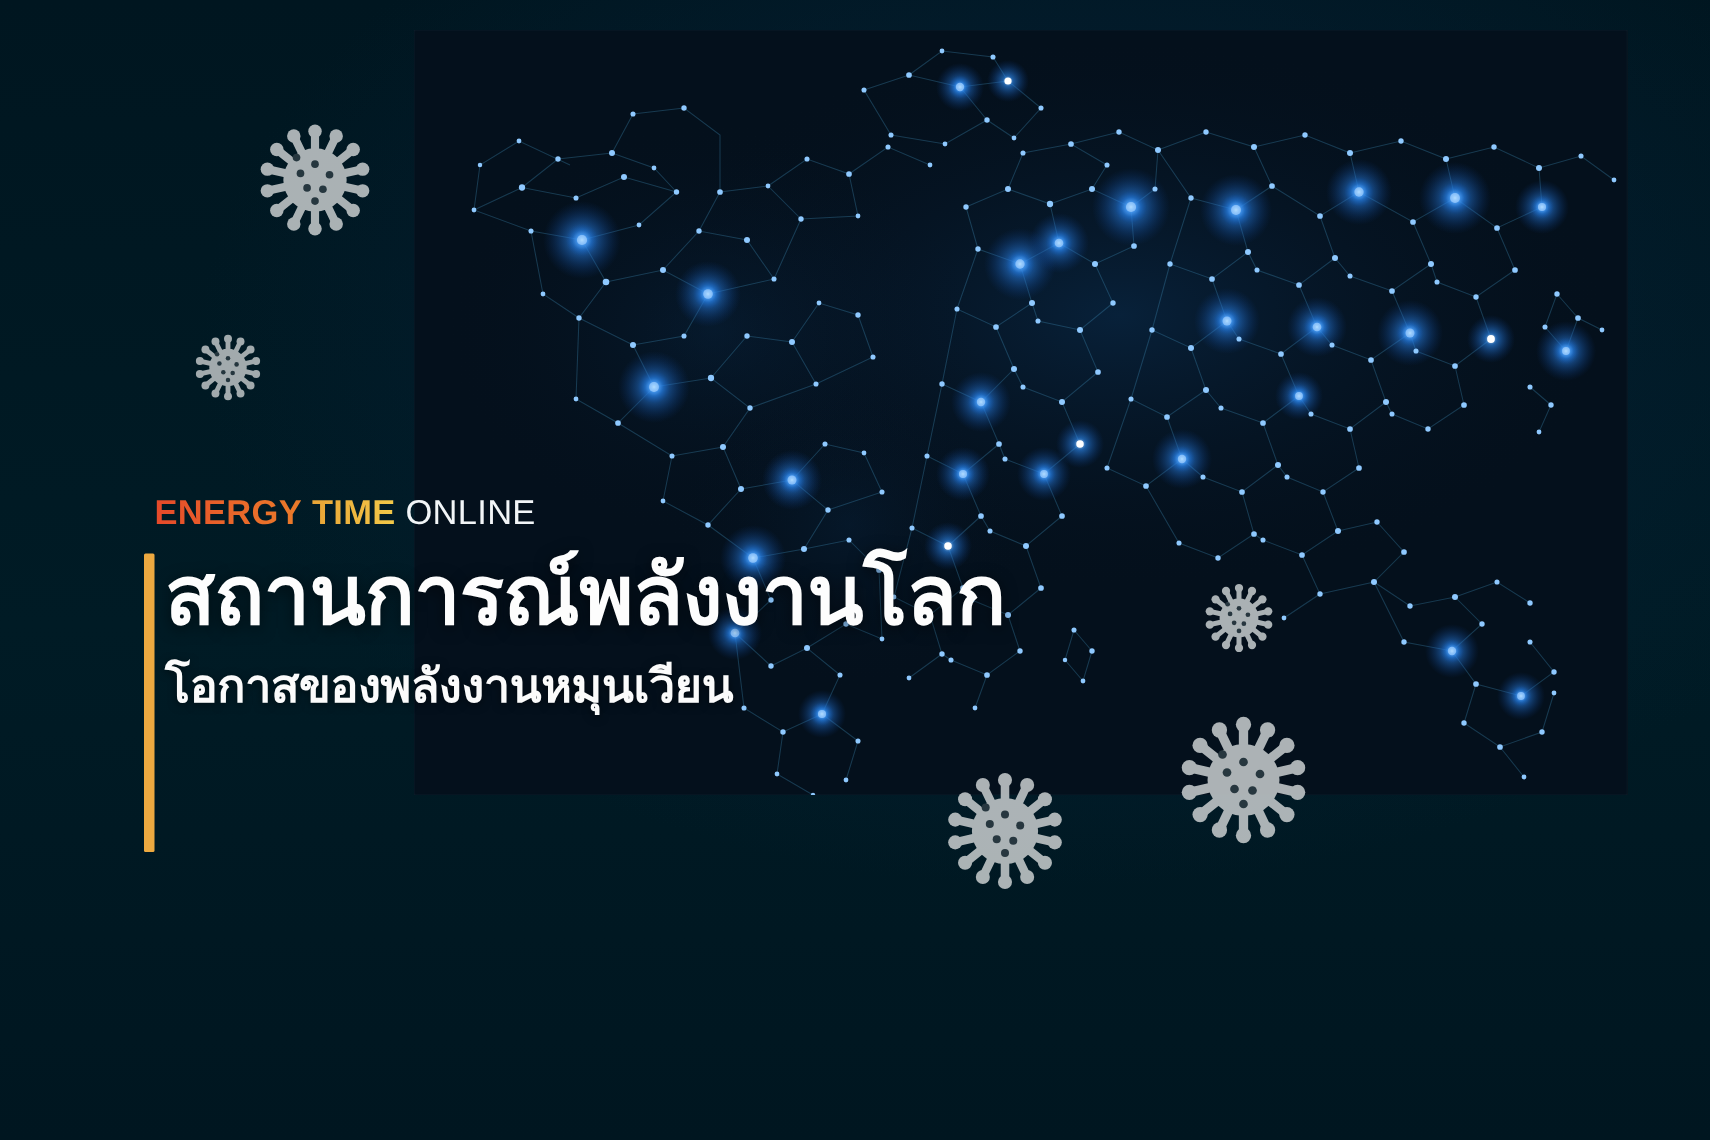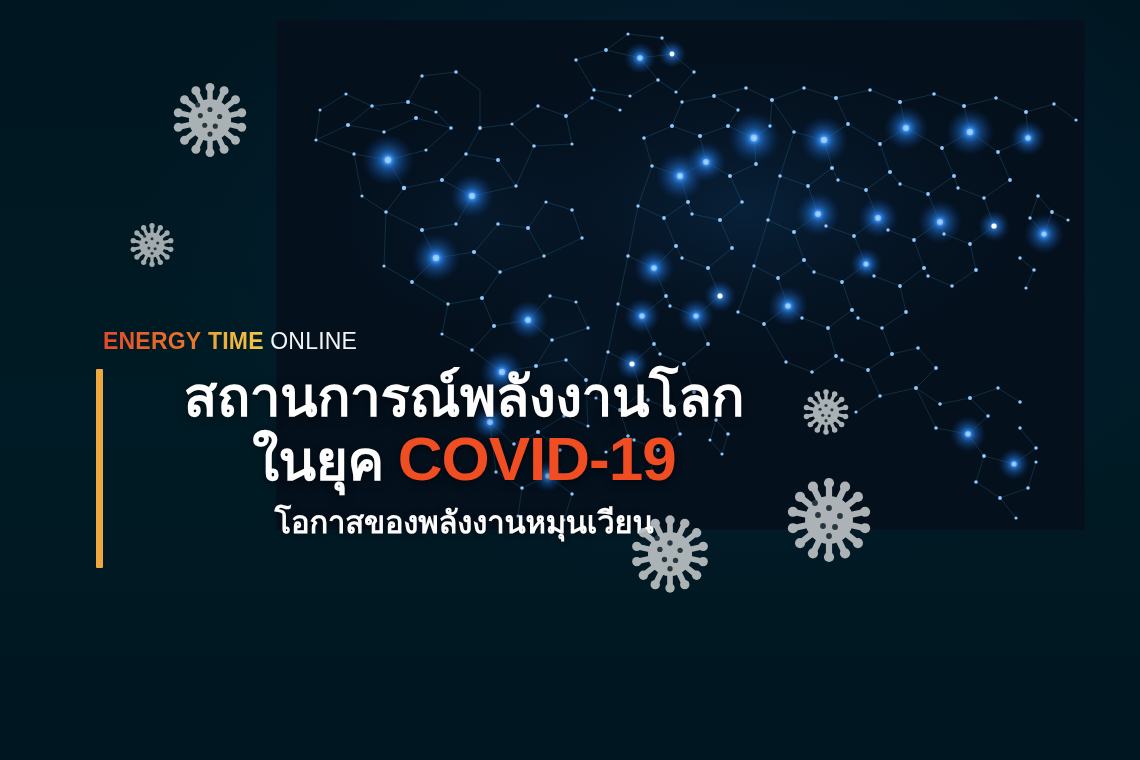--- a/index.html
+++ b/index.html
@@ -67,22 +67,21 @@
   }
   .kicker .w-time{
     background:linear-gradient(90deg,#e9a436 0%,#f3c949 100%);
     -webkit-background-clip:text; background-clip:text;
     -webkit-text-fill-color:transparent; color:#eeb33c;
   }
   .kicker .w-online{ color:#f2f5f7; font-weight:400; }
 
   .headline-wrap {
     position:relative;
-    padding-left:36px;
-    text-align:center;
+    padding-left:14px;
   }
   .accent-bar {
     position:absolute;
     left:0; top:0;
     width:7px; height:199px;
     background:#eda940;
     border-radius:1px;
   }
 
   .title-line {
@@ -555,23 +554,20 @@
 
     <div class="kicker">
       <span class="w-energy">ENERGY</span><span>&nbsp;</span><span class="w-time">TIME</span><span>&nbsp;</span><span class="w-online">ONLINE</span>
     </div>
 
     <div class="headline-wrap">
       <div class="accent-bar"></div>
 
       <div class="title-line l1">สถานการณ์พลังงานโลก</div>
 
-      <div class="title-line l2">
-        <span>ในยุค</span><span class="covid">COVID-19</span>
-      </div>
 
       <div class="subtitle">โอกาสของพลังงานหมุนเวียน</div>
     </div>
   </div>
 
   <div class="virus" id="v0" style="left: 166px; top: 76px; width: 88px; height: 88px; opacity: 0.92;">
       <svg viewBox="0 0 100 100" xmlns="http://www.w3.org/2000/svg">
         <g fill="#b9bfc1">
           <line x1="50.00" y1="28.00" x2="50.00" y2="13.00" stroke="#b9bfc1" stroke-width="6.2" stroke-linecap="round"></line>
           <circle cx="50.00" cy="13.00" r="5.1"></circle>

